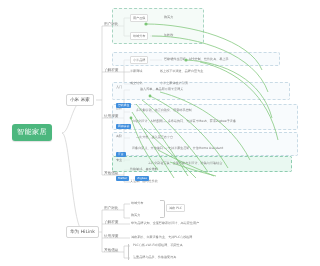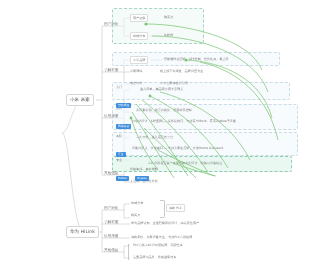--- a/index.html
+++ b/index.html
@@ -143,20 +143,21 @@
   <div class="grp" style="left:112px;top:8px;width:92px;height:36px;"></div>
   <div class="grp plain" style="left:112px;top:52px;width:168px;height:14px;"></div>
   <div class="grp plain" style="left:112px;top:82px;width:178px;height:18px;"></div>
   <div class="grp plain" style="left:112px;top:104px;width:186px;height:26px;"></div>
   <div class="grp plain" style="left:112px;top:132px;width:186px;height:24px;"></div>
   <div class="grp green" style="left:112px;top:156px;width:180px;height:16px;"></div>
 
   <div class="bracket" style="left:160px;top:200px;width:4px;height:16px;"></div>
   <div class="bracket" style="left:128px;top:244px;width:3px;height:16px;border:none;border-left:1px solid #c9c9c9;"></div>
 
+  <div class="node root" style="left:12px;top:124px;">智能家居</div>
 
   <div class="node branch" style="left:66px;top:94px;">小米 米家</div>
   <div class="node sub" style="left:104px;top:22px;">用户对比</div>
   <div class="node sub" style="left:104px;top:68px;">了解程度</div>
   <div class="node sub" style="left:104px;top:114px;">使用深度</div>
   <div class="node sub" style="left:104px;top:171px;">其他信息</div>
 
   <div class="node leaf boxed" style="left:130px;top:14px;">用户画像</div>
   <div class="node leaf boxed" style="left:130px;top:32px;">地域分布</div>
   <div class="node leaf" style="left:164px;top:15px;">购买力</div>

